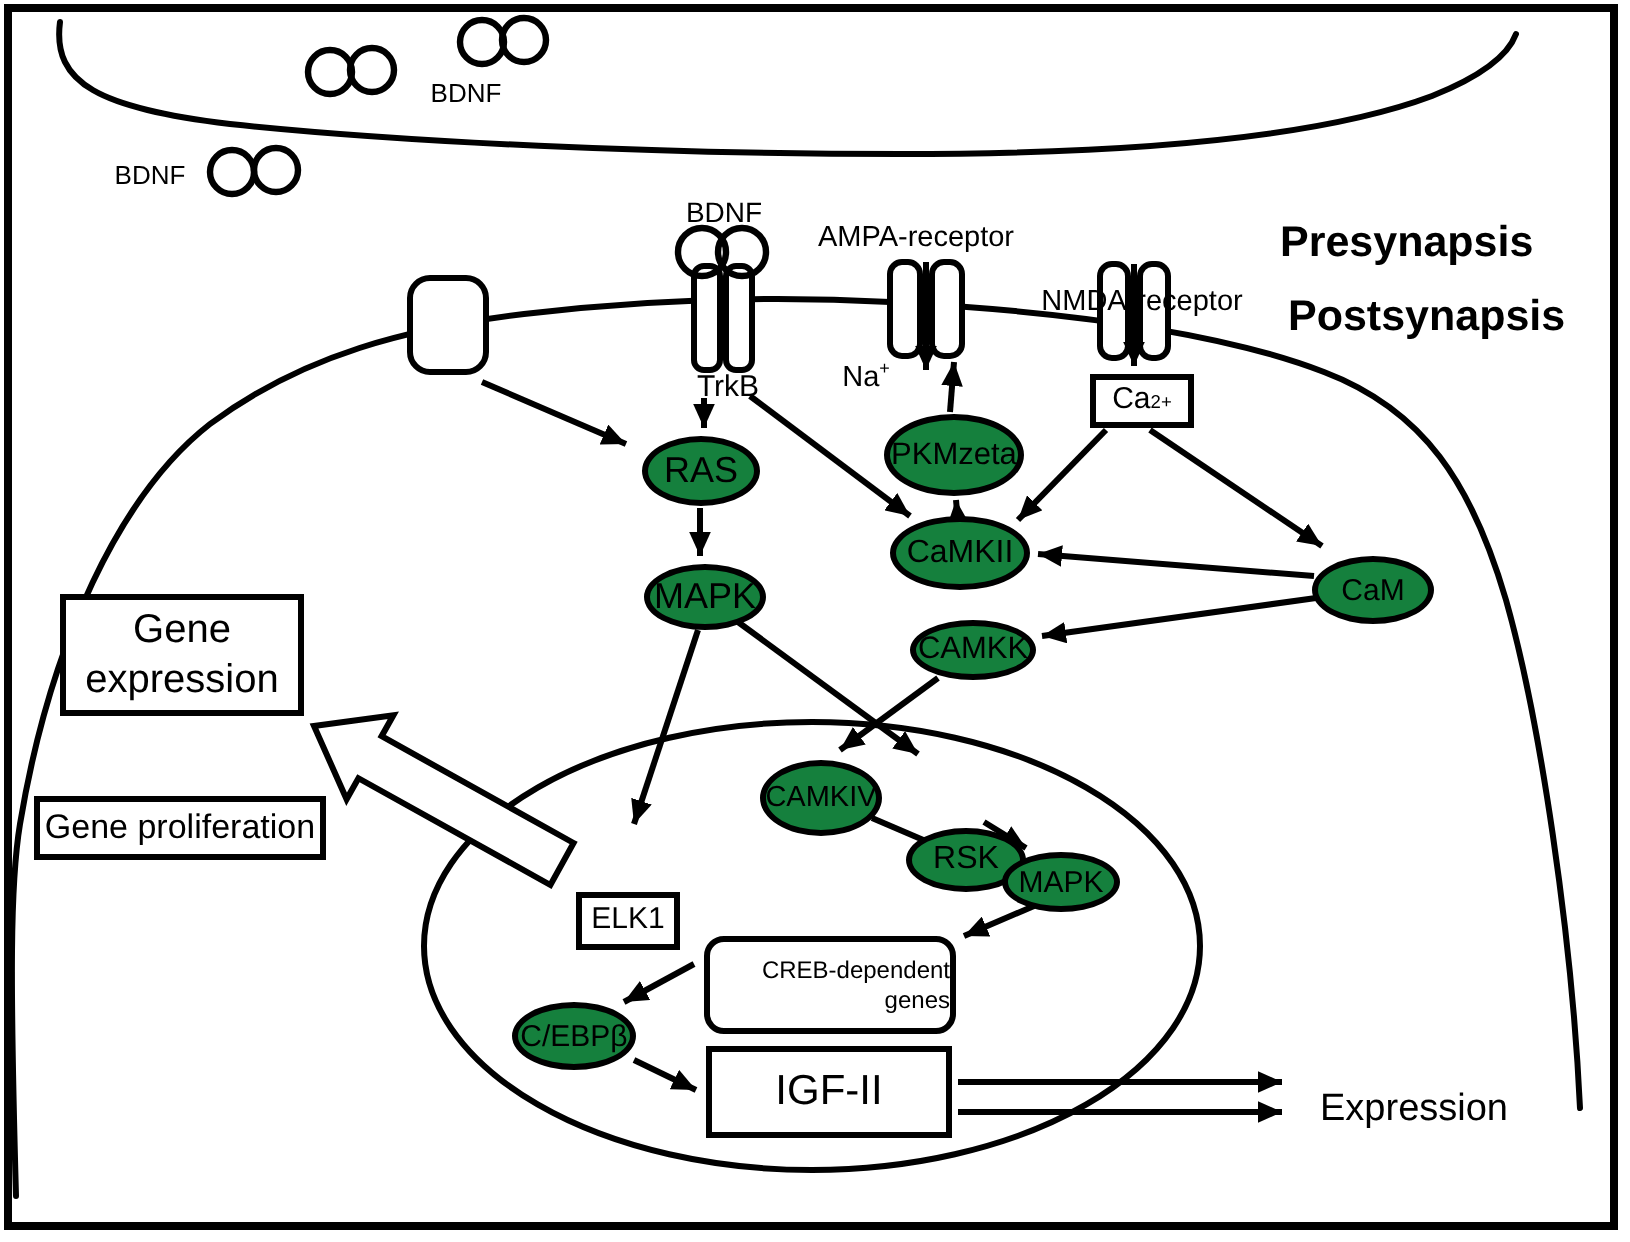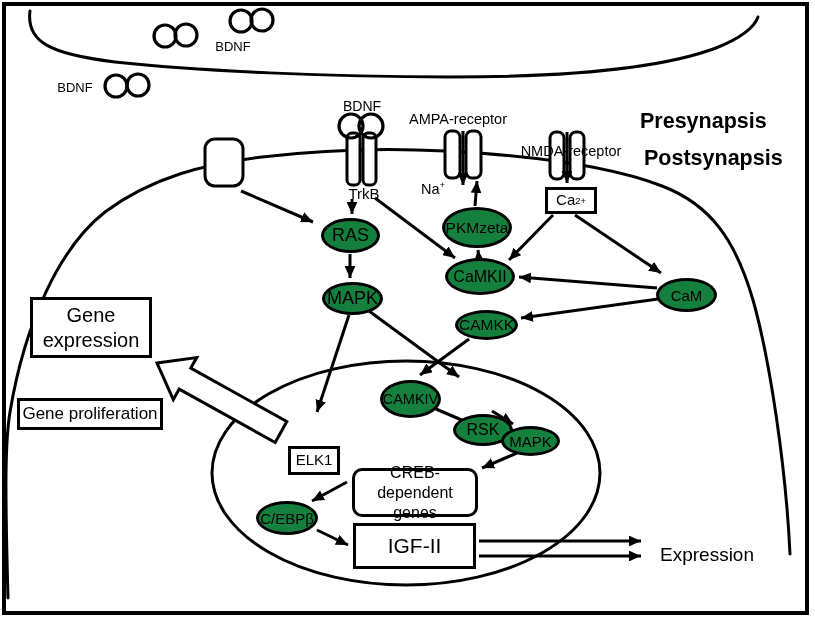--- a/index.html
+++ b/index.html
@@ -127,21 +127,21 @@
   <div class="node" style="left:453px;top:381px;width:60px;height:32px;font-size:16px;margin-top:33px;">RSK</div>
   <div class="node" style="left:501px;top:426px;width:59px;height:30px;font-size:15px;">MAPK</div>
   <div class="node" style="left:256px;top:501px;width:62px;height:34px;font-size:15px;">C/EBPβ</div>
 
   <div class="box" style="left:30px;top:297px;width:122px;height:61px;font-size:20px;">
     <div>Gene</div>
     <div>expression</div>
   </div>
   <div class="box" style="left:17px;top:398px;width:146px;height:32px;font-size:17px;">Gene proliferation</div>
   <div class="box" style="left:288px;top:418px;width:52px;height:29px;font-size:15px;margin-top:28px;">ELK1</div>
-  <div class="box" style="left:352px;top:468px;width:126px;height:49px;font-size:16px;border-radius:10px;">
+  <div class="box" style="left:352px;top:468px;width:126px;height:49px;font-size:12px;border-radius:10px;align-items:flex-end;">
     <div>CREB-dependent</div>
     <div>genes</div>
   </div>
   <div class="box" style="left:353px;top:523px;width:123px;height:46px;font-size:21px;border-radius:0;">IGF-II</div>
 
   <div class="lbl" style="left:660px;top:544px;width:100px;font-size:19px;text-align:left;">Expression</div>
 
 </div>
 
 </body></html>

